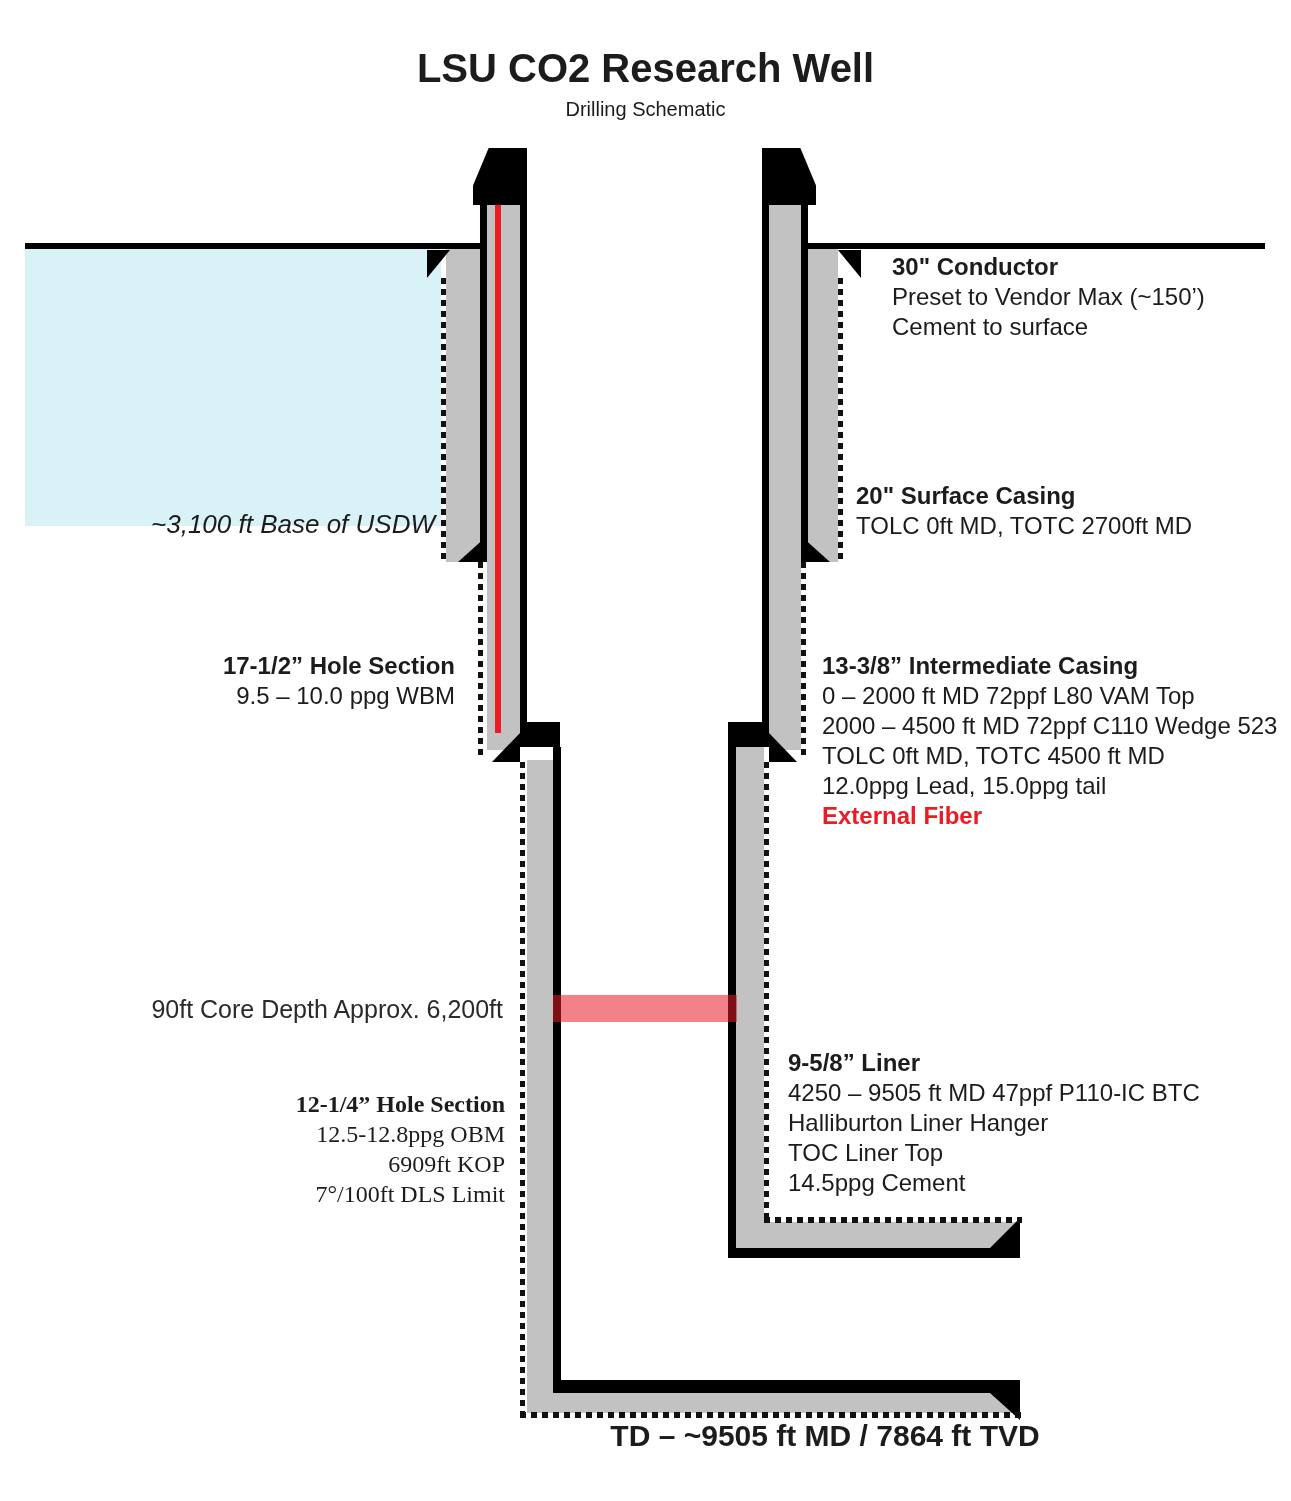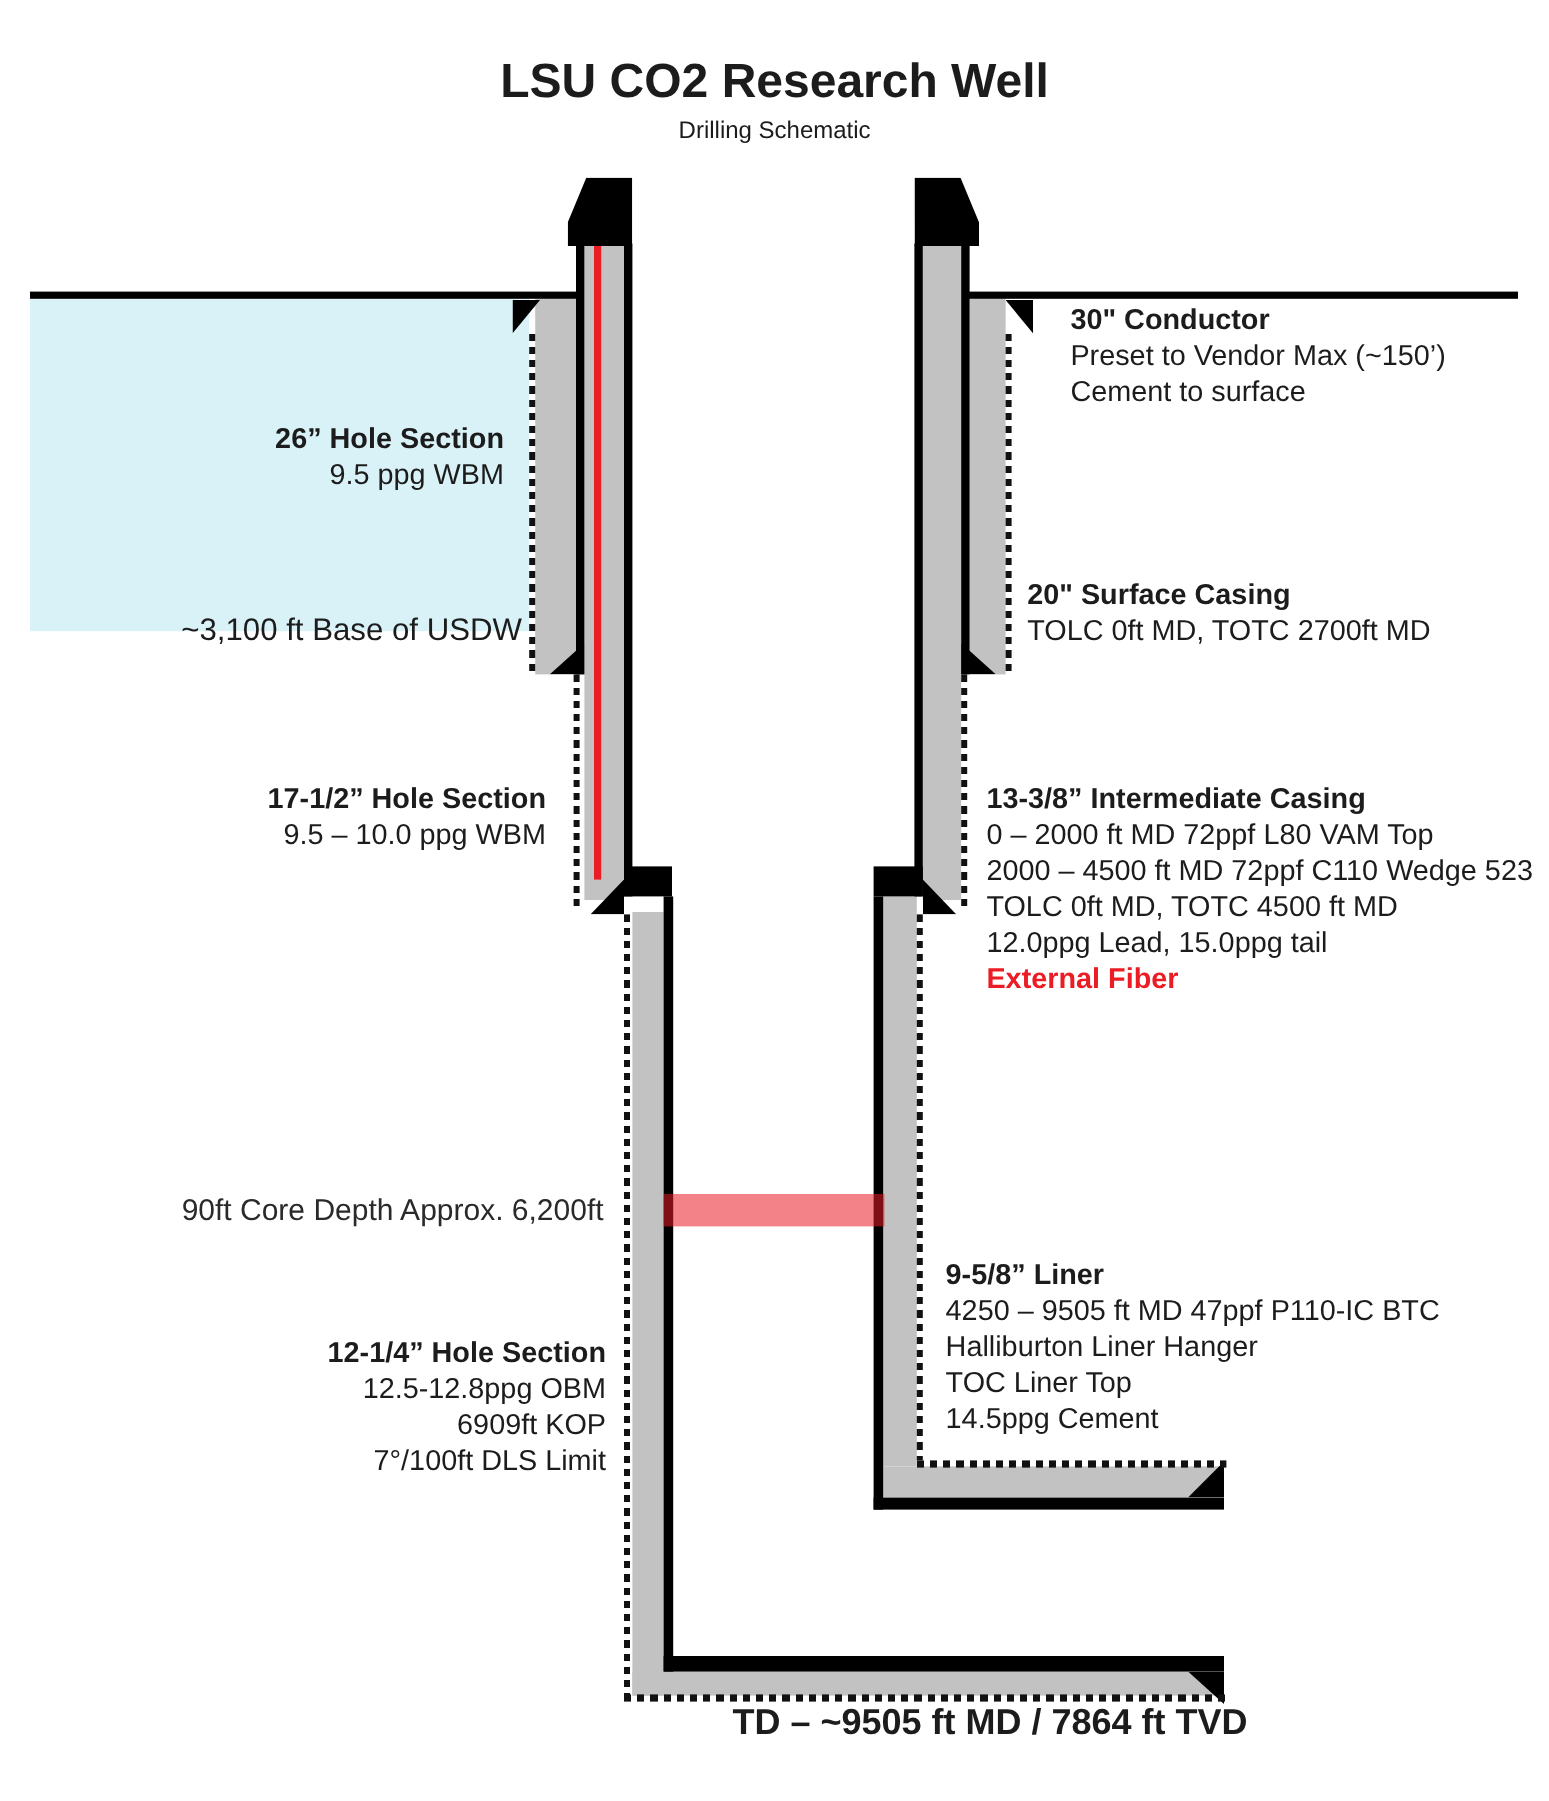--- a/index.html
+++ b/index.html
@@ -13,21 +13,21 @@
   .doth{background:repeating-linear-gradient(to right,#111 0 6px,transparent 6px 11px);}
   .fiber{background:#ec1c24;}
   .corebar{background:rgba(232,28,36,0.55);}
   .lbl{position:absolute;font-size:24px;line-height:30px;white-space:nowrap;}
   .lbl .hd{font-weight:700;}
   .ra{text-align:right;}
   .red{color:#ec1c24;font-weight:700;}
   .title{position:absolute;left:0;top:46px;width:100%;text-align:center;
          font-size:40px;font-weight:700;}
   .subtitle{position:absolute;left:0;top:98px;width:100%;text-align:center;font-size:20px;}
-  .usdw-lbl{font-size:26px;}
+  .usdw-lbl{font-style:italic;font-size:26px;}
   .core-lbl{font-size:25px;color:#2a2a2a;}
   .td-lbl{font-size:30px;font-weight:700;text-align:center;}
 </style>
 </head>
 <body>
 
 <div id="stage">
 
   <div class="title">LSU CO2 Research Well</div>
   <div class="subtitle">Drilling Schematic</div>
@@ -83,24 +83,20 @@
   <div class="abs fiber" style="left:495px;top:205px;width:6px;height:528px;"></div>
 
   <div class="abs corebar" style="left:553px;top:995px;width:184px;height:27px;"></div>
 
   <div class="lbl" style="left:892px;top:252px;">
     <div class="hd">30" Conductor</div>
     <div>Preset to Vendor Max (~150’)</div>
     <div>Cement to surface</div>
   </div>
 
-  <div class="lbl ra" style="right:871px;top:351px;">
-    <div class="hd">26” Hole Section</div>
-    <div>9.5 ppg WBM</div>
-  </div>
 
   <div class="lbl ra usdw-lbl" style="right:856px;top:509px;">~3,100 ft Base of USDW</div>
 
   <div class="lbl" style="left:856px;top:481px;">
     <div class="hd">20" Surface Casing</div>
     <div>TOLC 0ft MD, TOTC 2700ft MD</div>
   </div>
 
   <div class="lbl ra" style="right:836px;top:651px;">
     <div class="hd">17-1/2” Hole Section</div>
@@ -111,21 +107,21 @@
     <div class="hd">13-3/8” Intermediate Casing</div>
     <div>0 – 2000 ft MD 72ppf L80 VAM Top</div>
     <div>2000 – 4500 ft MD 72ppf C110 Wedge 523</div>
     <div>TOLC 0ft MD, TOTC 4500 ft MD</div>
     <div>12.0ppg Lead, 15.0ppg tail</div>
     <div class="red">External Fiber</div>
   </div>
 
   <div class="lbl ra core-lbl" style="right:788px;top:994px;">90ft Core Depth Approx. 6,200ft</div>
 
-  <div class="lbl ra" style="right:786px;top:1113px;">
+  <div class="lbl ra" style="right:786px;top:1089px;font-family:Liberation Serif, serif;">
     <div class="hd">12-1/4” Hole Section</div>
     <div>12.5-12.8ppg OBM</div>
     <div>6909ft KOP</div>
     <div>7°/100ft DLS Limit</div>
   </div>
 
   <div class="lbl" style="left:788px;top:1048px;">
     <div class="hd">9-5/8” Liner</div>
     <div>4250 – 9505 ft MD 47ppf P110-IC BTC</div>
     <div>Halliburton Liner Hanger</div>

